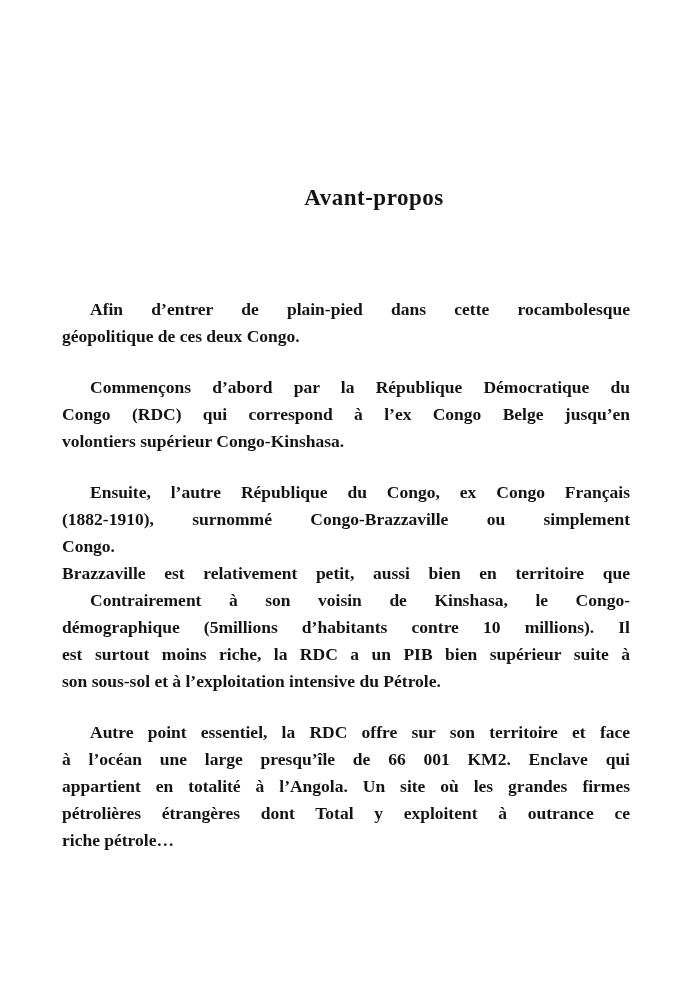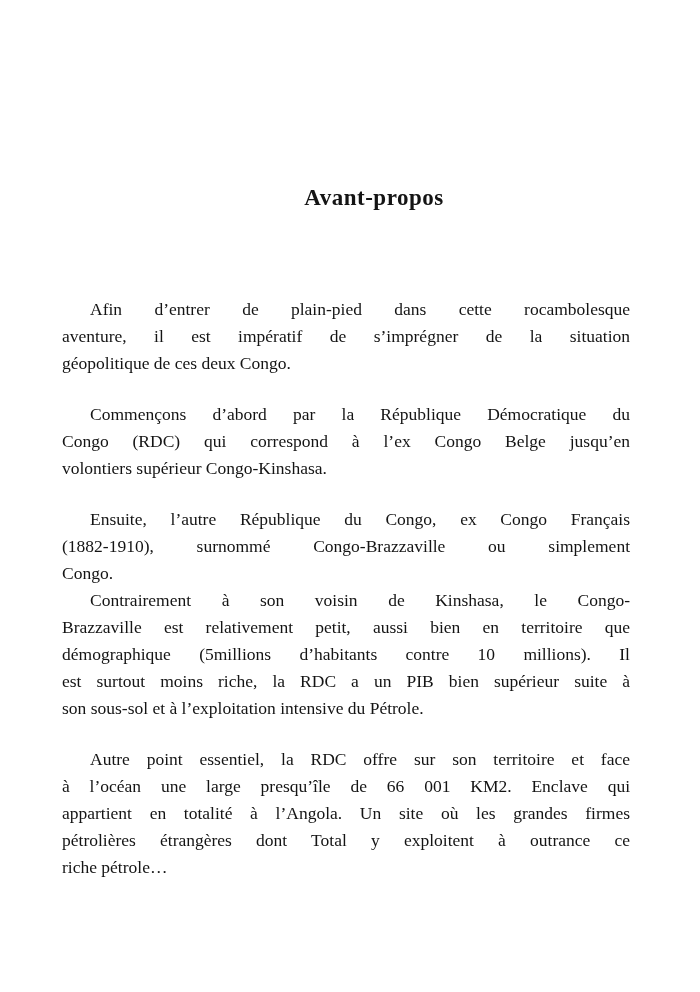--- a/index.html
+++ b/index.html
@@ -25,56 +25,56 @@
     line-height: 26px;
     text-align: center;
     position: relative;
     left: 24px;
     letter-spacing: 0.5px;
   }
   #text-block {
     margin: 85px 70px 0 62px; 
     font-size: 17.5px;
     line-height: 27px;
+    font-weight: bold;
   }
   .para { margin: 0; }
   .para.gap { margin-top: 24px; }
   .line {
     display: block;
     text-align: justify;
     text-align-last: justify;
     white-space: normal;
   }
   .line.first { text-indent: 28px; }
   .line.last { text-align-last: left; }
 </style>
 </head>
 <body>
 
 <div id="page">
   <h1 id="doc-title">Avant-propos</h1>
   <div id="text-block">
       <div class="para">
         <div class="line first">Afin d’entrer de plain-pied dans cette rocambolesque</div>
-        <div class="line">aventure, il est impératif de s’imprégner de la situation</div>
         <div class="line last">géopolitique de ces deux Congo.</div>
       </div>
       <div class="para gap">
         <div class="line first">Commençons d’abord par la République Démocratique du</div>
         <div class="line">Congo (RDC) qui correspond à l’ex Congo Belge jusqu’en</div>
         <div class="line last">volontiers supérieur Congo-Kinshasa.</div>
       </div>
       <div class="para gap">
         <div class="line first">Ensuite, l’autre République du Congo, ex Congo Français</div>
         <div class="line">(1882-1910), surnommé Congo-Brazzaville ou simplement</div>
         <div class="line last">Congo.</div>
       </div>
       <div class="para">
+        <div class="line">Brazzaville est relativement petit, aussi bien en territoire que</div>
         <div class="line first">Contrairement à son voisin de Kinshasa, le Congo-</div>
-        <div class="line">Brazzaville est relativement petit, aussi bien en territoire que</div>
         <div class="line">démographique (5millions d’habitants contre 10 millions). Il</div>
         <div class="line">est surtout moins riche, la RDC a un PIB bien supérieur suite à</div>
         <div class="line last">son sous-sol et à l’exploitation intensive du Pétrole.</div>
       </div>
       <div class="para gap">
         <div class="line first">Autre point essentiel, la RDC offre sur son territoire et face</div>
         <div class="line">à l’océan une large presqu’île de 66 001 KM2. Enclave qui</div>
         <div class="line">appartient en totalité à l’Angola. Un site où les grandes firmes</div>
         <div class="line">pétrolières étrangères dont Total y exploitent à outrance ce</div>
         <div class="line last">riche pétrole…</div>

